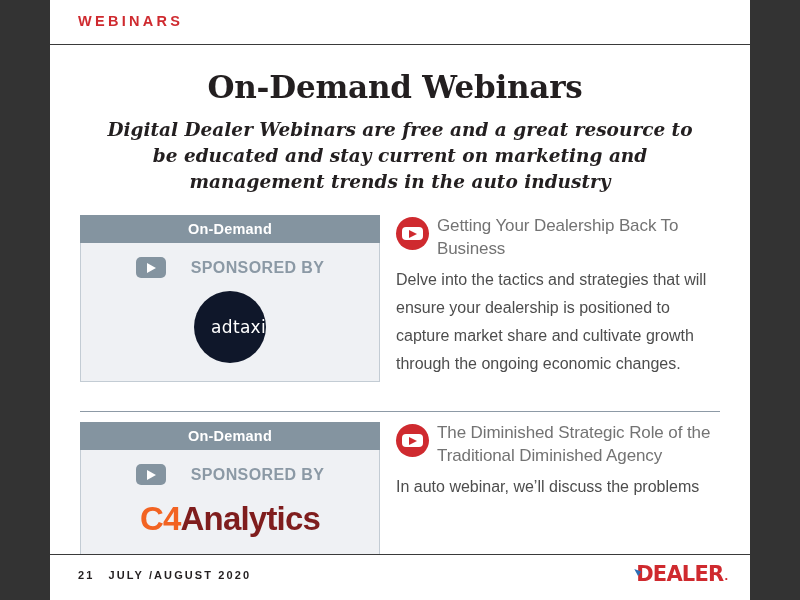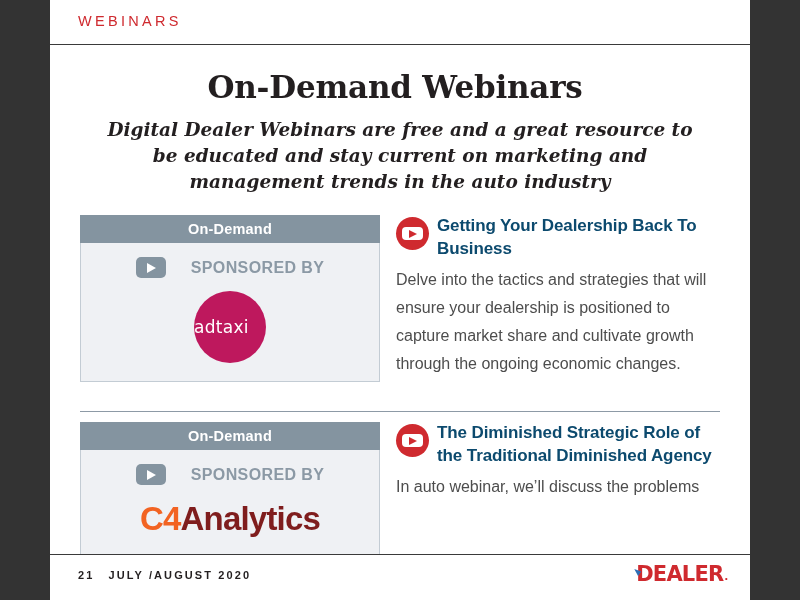--- a/index.html
+++ b/index.html
@@ -39,21 +39,21 @@
     top: 0;
     width: 700px;
     height: 45px;
     background: #ffffff;
   }
   .runhead-label {
     position: absolute;
     left: 28px;
     top: 13px;
     font-size: 14.5px;
-    font-weight: 400;
+    font-weight: 700;
     letter-spacing: 3.3px;
     color: #cf2a2f;
     white-space: nowrap;
   }
   .runhead-rule {
     position: absolute;
     left: 0;
     top: 44px;
     width: 700px;
     height: 1px;
@@ -171,24 +171,24 @@
     margin-top: 13px;
     display: flex;
     align-items: center;
     justify-content: center;
     min-height: 40px;
   }
   .logo-adtaxi {
     width: 72px;
     height: 72px;
     border-radius: 50%;
-    background: #be185d;
+    background: #0f172a;
     display: flex;
     align-items: center;
-    justify-content: flex-start;
+    justify-content: flex-end;
   }
   .logo-adtaxi span {
     color: #ffffff;
     font-size: 17px;
     font-weight: 400;
     letter-spacing: 0.3px;
     font-family: "DejaVu Sans", sans-serif;
   }
   .logo-c4 {
     font-size: 33px;
@@ -232,22 +232,22 @@
     top: 12.5px;
     width: 0;
     height: 0;
     border-left: 8px solid #cf2a2f;
     border-top: 4.5px solid transparent;
     border-bottom: 4.5px solid transparent;
   }
   .webinar-title {
     margin: 0;
     font-size: 17px;
-    font-weight: 700;
-    color: #0c4a6e;
+    font-weight: 400;
+    color: #737373;
     line-height: 1.33;
     letter-spacing: -0.1px;
   }
   .webinar-desc {
     margin: 6px 0 0 0;
     font-size: 16px;
     font-weight: 400;
     color: #4d4d4d;
     line-height: 1.75;
     clear: both;

